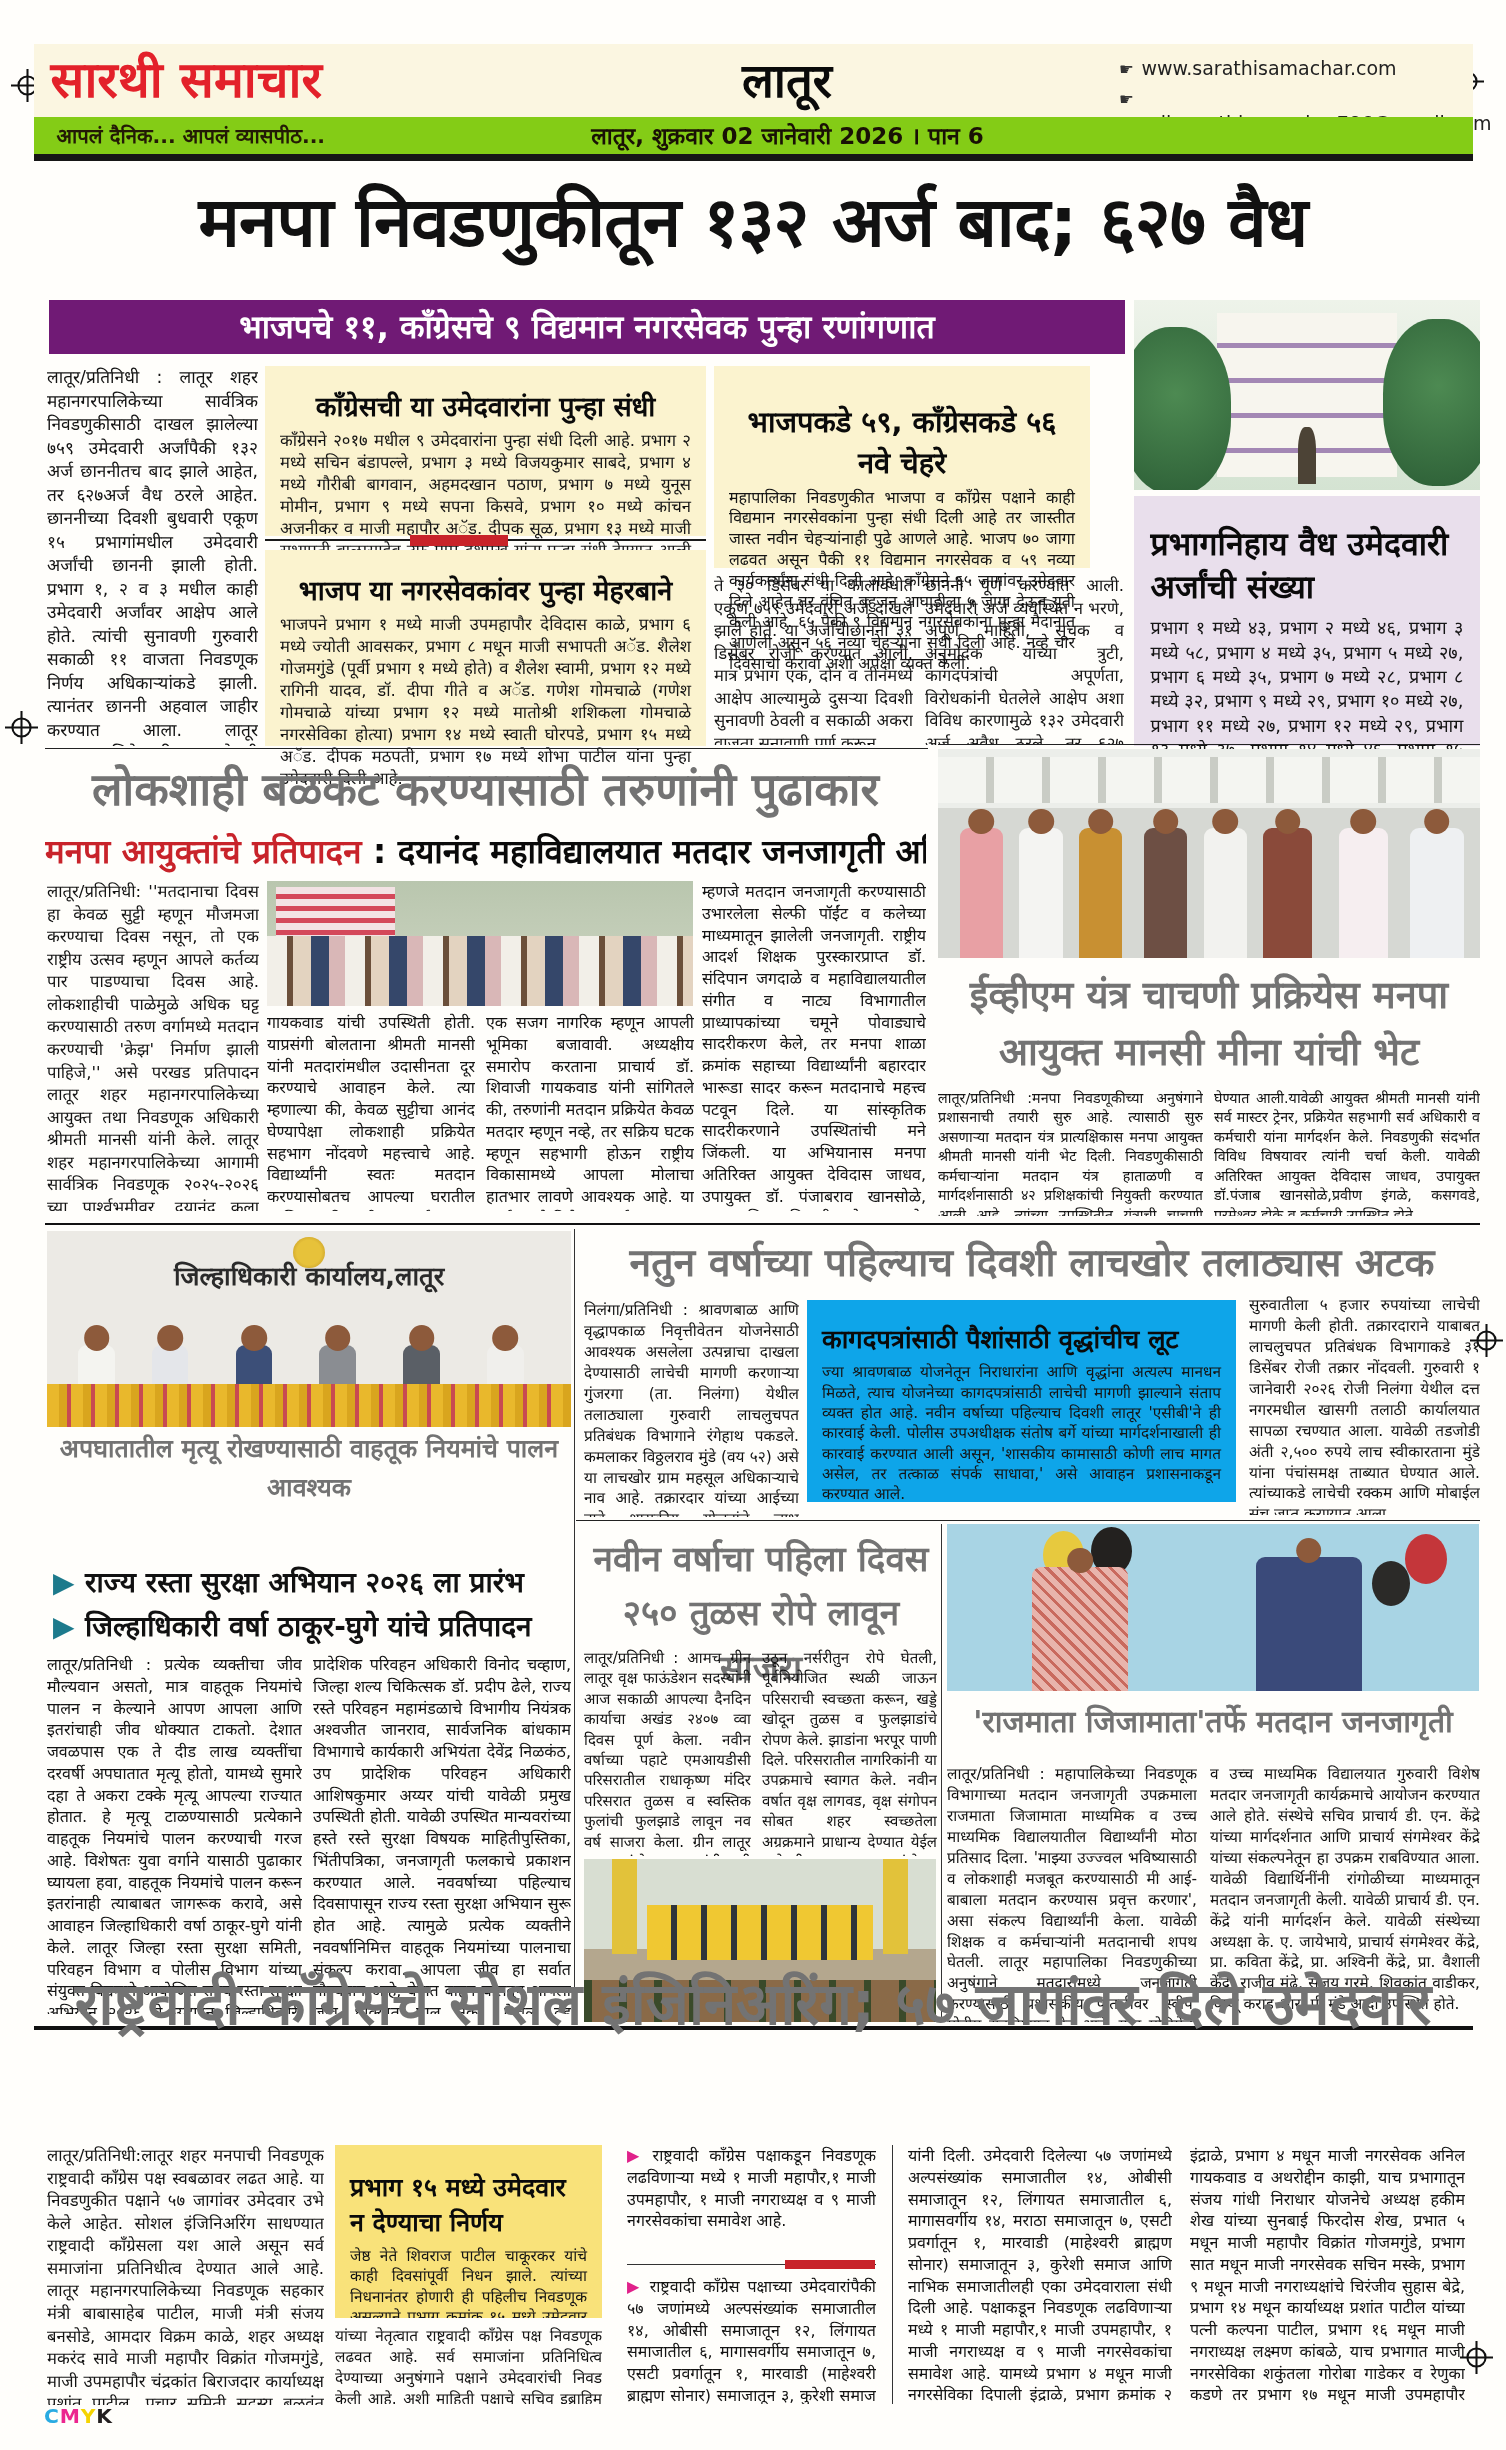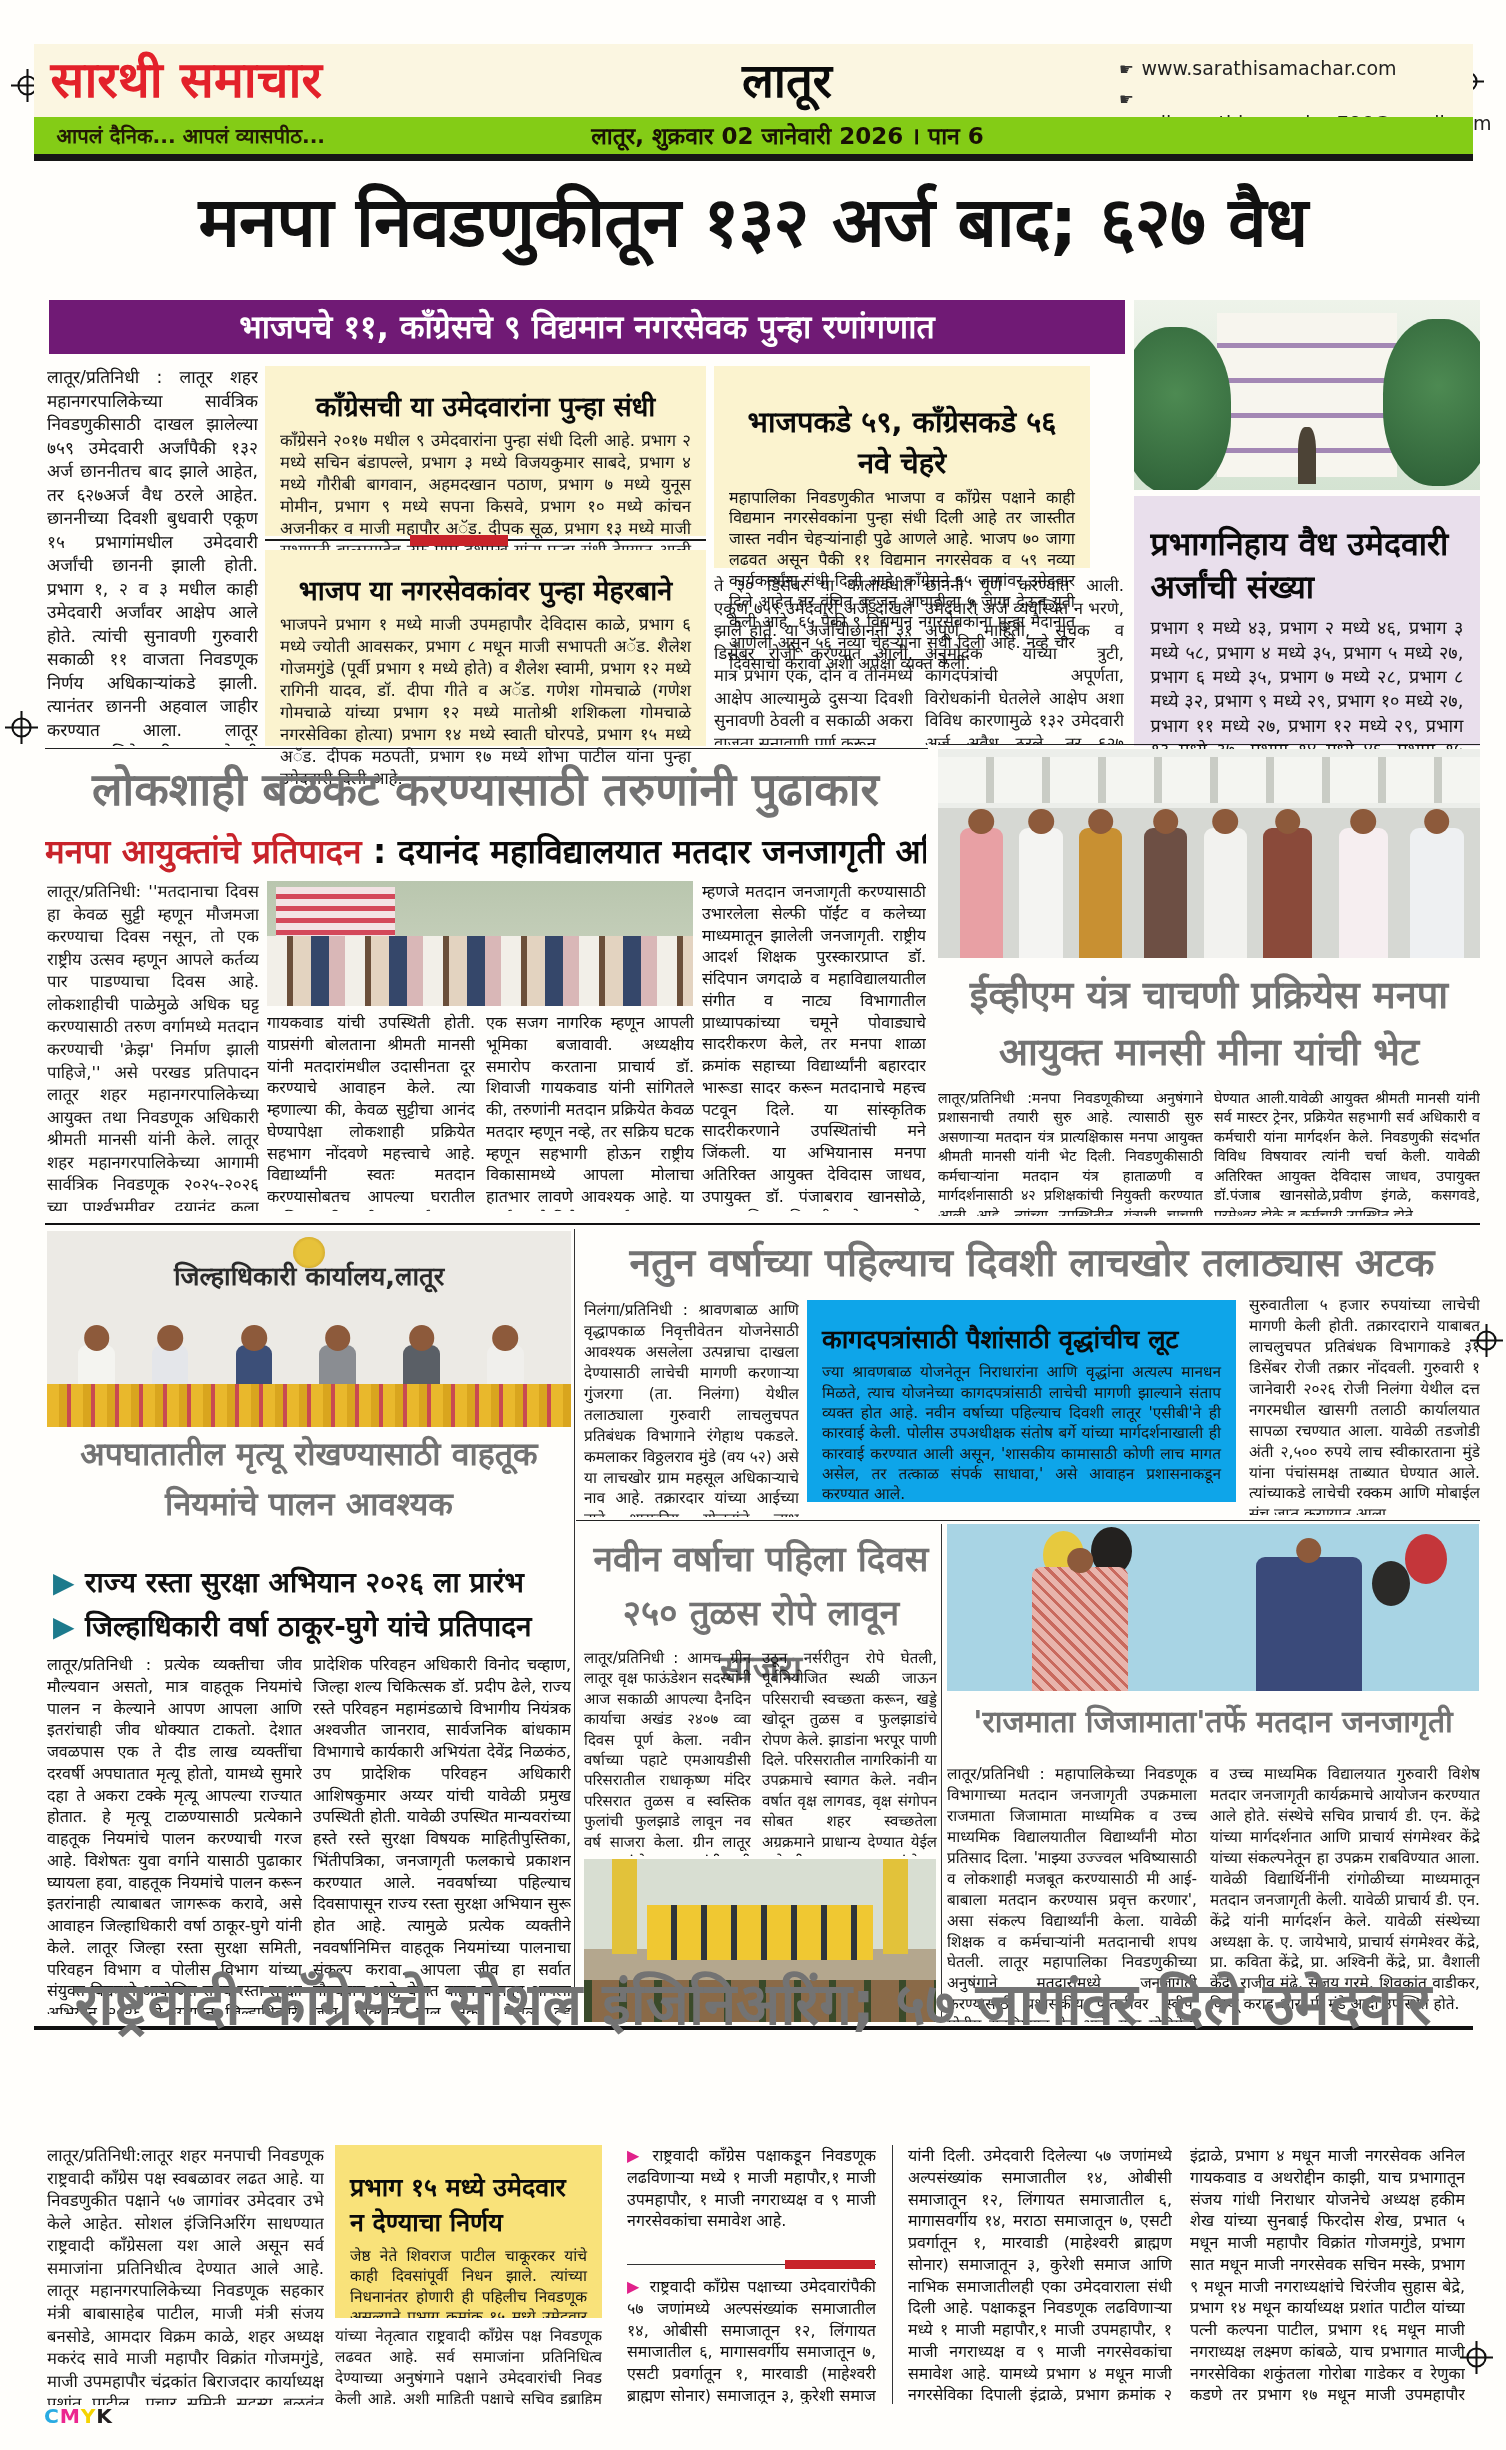--- a/index.html
+++ b/index.html
@@ -192,21 +192,21 @@
     <div class="abs" style="left:47%;top:3%;width:6%;height:16%;border-radius:50%;background:radial-gradient(circle,#e7c23a 55%,#b98c1e);"></div>
     <div class="person" style="left:6%;width:7%;height:42%;background:#f4f4f0;"></div>
     <div class="person" style="left:20%;width:7%;height:42%;background:#e4e6ea;"></div>
     <div class="person" style="left:36%;width:7%;height:42%;background:#3c4f78;"></div>
     <div class="person" style="left:52%;width:7%;height:42%;background:#8a8d92;"></div>
     <div class="person" style="left:68%;width:7%;height:42%;background:#5a5f66;"></div>
     <div class="person" style="left:84%;width:7%;height:42%;background:#f0efec;"></div>
     <div class="abs" style="left:0;bottom:0;width:100%;height:22%;background:repeating-linear-gradient(90deg,#e9b82c 0 12px,#d9a51e 12px 19.6px,#c84a52 19.6px 24px);"></div>
   </div>
 
-  <div class="abs hd ctr" style="left:47px;top:1430px;width:524px;height:130px;font-size:32px;line-height:1.55;">अपघातातील मृत्यू रोखण्यासाठी वाहतूक नियमांचे पालन आवश्यक</div>
+  <div class="abs hd ctr" style="left:47px;top:1430px;width:524px;height:130px;font-size:25px;line-height:1.55;">अपघातातील मृत्यू रोखण्यासाठी वाहतूक नियमांचे पालन आवश्यक</div>
   <div class="abs bullet-line nowrap" style="left:53px;top:1562px;width:518px;">
     <span class="tri-teal">▶</span><span>राज्य रस्ता सुरक्षा अभियान २०२६ ला प्रारंभ</span>
   </div>
   <div class="abs bullet-line nowrap" style="left:53px;top:1606px;width:518px;">
     <span class="tri-teal">▶</span><span>जिल्हाधिकारी वर्षा ठाकूर-घुगे यांचे प्रतिपादन</span>
   </div>
   <div class="abs bt" style="left:47px;top:1654px;width:255px;height:360px;font-size:16px;">लातूर/प्रतिनिधी : प्रत्येक व्यक्तीचा जीव मौल्यवान असतो, मात्र वाहतूक नियमांचे पालन न केल्याने आपण आपला आणि इतरांचाही जीव धोक्यात टाकतो. देशात जवळपास एक ते दीड लाख व्यक्तींचा दरवर्षी अपघातात मृत्यू होतो, यामध्ये सुमारे दहा ते अकरा टक्के मृत्यू आपल्या राज्यात होतात. हे मृत्यू टाळण्यासाठी प्रत्येकाने वाहतूक नियमांचे पालन करण्याची गरज आहे. विशेषतः युवा वर्गाने यासाठी पुढाकार घ्यायला हवा, वाहतूक नियमांचे पालन करून इतरांनाही त्याबाबत जागरूक करावे, असे आवाहन जिल्हाधिकारी वर्षा ठाकूर-घुगे यांनी केले. लातूर जिल्हा रस्ता सुरक्षा समिती, परिवहन विभाग व पोलीस विभाग यांच्या संयुक्त विद्यमाने आयोजित राज्य रस्ता सुरक्षा अभियान २०२६ चे उद्घाटन जिल्हाधिकारी कार्यालय येथील नियोजन समिती सभागृहात जिल्हाधिकारी श्रीमती ठाकूर-घुगे यांच्या हस्ते झाले. जिल्हा पोलिस अधीक्षक अमोल तांबे, जिल्हा विधी सेवा प्राधिकरणचे सचिव व्यंकटेश गिरवलकर, सार्वजनिक बांधकाम विभागाचे अधीक्षक अभियंता बाबासाहेब थोरात,</div>
   <div class="abs bt" style="left:313px;top:1654px;width:258px;height:360px;font-size:16px;">प्रादेशिक परिवहन अधिकारी विनोद चव्हाण, जिल्हा शल्य चिकित्सक डॉ. प्रदीप ढेले, राज्य रस्ते परिवहन महामंडळाचे विभागीय नियंत्रक अश्वजीत जानराव, सार्वजनिक बांधकाम विभागाचे कार्यकारी अभियंता देवेंद्र निळकंठ, उप प्रादेशिक परिवहन अधिकारी आशिषकुमार अय्यर यांची यावेळी प्रमुख उपस्थिती होती. यावेळी उपस्थित मान्यवरांच्या हस्ते रस्ते सुरक्षा विषयक माहितीपुस्तिका, भिंतीपत्रिका, जनजागृती फलकाचे प्रकाशन करण्यात आले. नववर्षाच्या पहिल्याच दिवसापासून राज्य रस्ता सुरक्षा अभियान सुरू होत आहे. त्यामुळे प्रत्येक व्यक्तीने नववर्षानिमित्त वाहतूक नियमांच्या पालनाचा संकल्प करावा. आपला जीव हा सर्वात मौल्यवान आहे, वेगात वाहन चालवून आपला जीव धोक्यात घालू नका. केवळ दंड वाचविण्यासाठी नव्हे, तर स्वतःचा आणि इतरांचा जीव वाचविण्यासाठी वाहतूक नियमांचे पालन करावे. वाहने सावकाश चालवा. रस्ता सुरक्षा ही आपल्या सर्वांची जबाबदारी आहे. तसेच अपघातात जखमी झालेल्या व्यक्तींना मदत करण्याची संवेदनशीलता आवश्यक आहे, असे जिल्हाधिकारी श्रीमती ठाकूर-घुगे म्हणाल्या.</div>
 
   <div class="abs hd nowrap ctr" style="left:584px;top:1235px;width:896px;height:60px;font-size:39px;line-height:1.45;">नतुन वर्षाच्या पहिल्याच दिवशी लाचखोर तलाठ्यास अटक</div>

